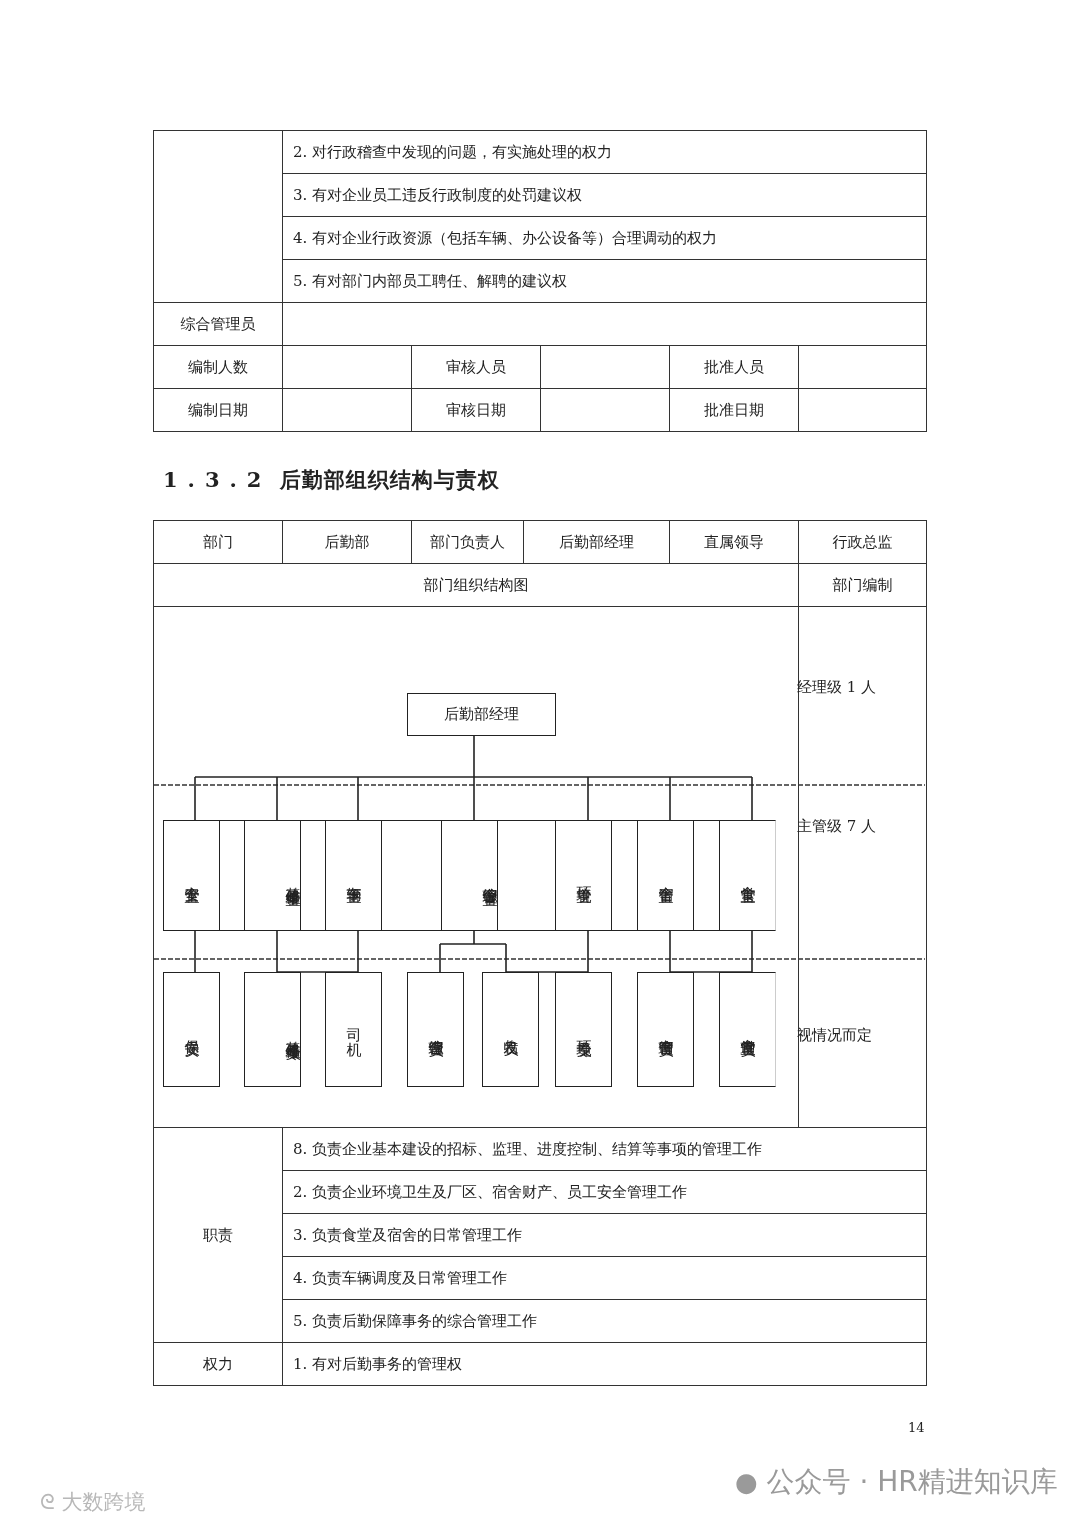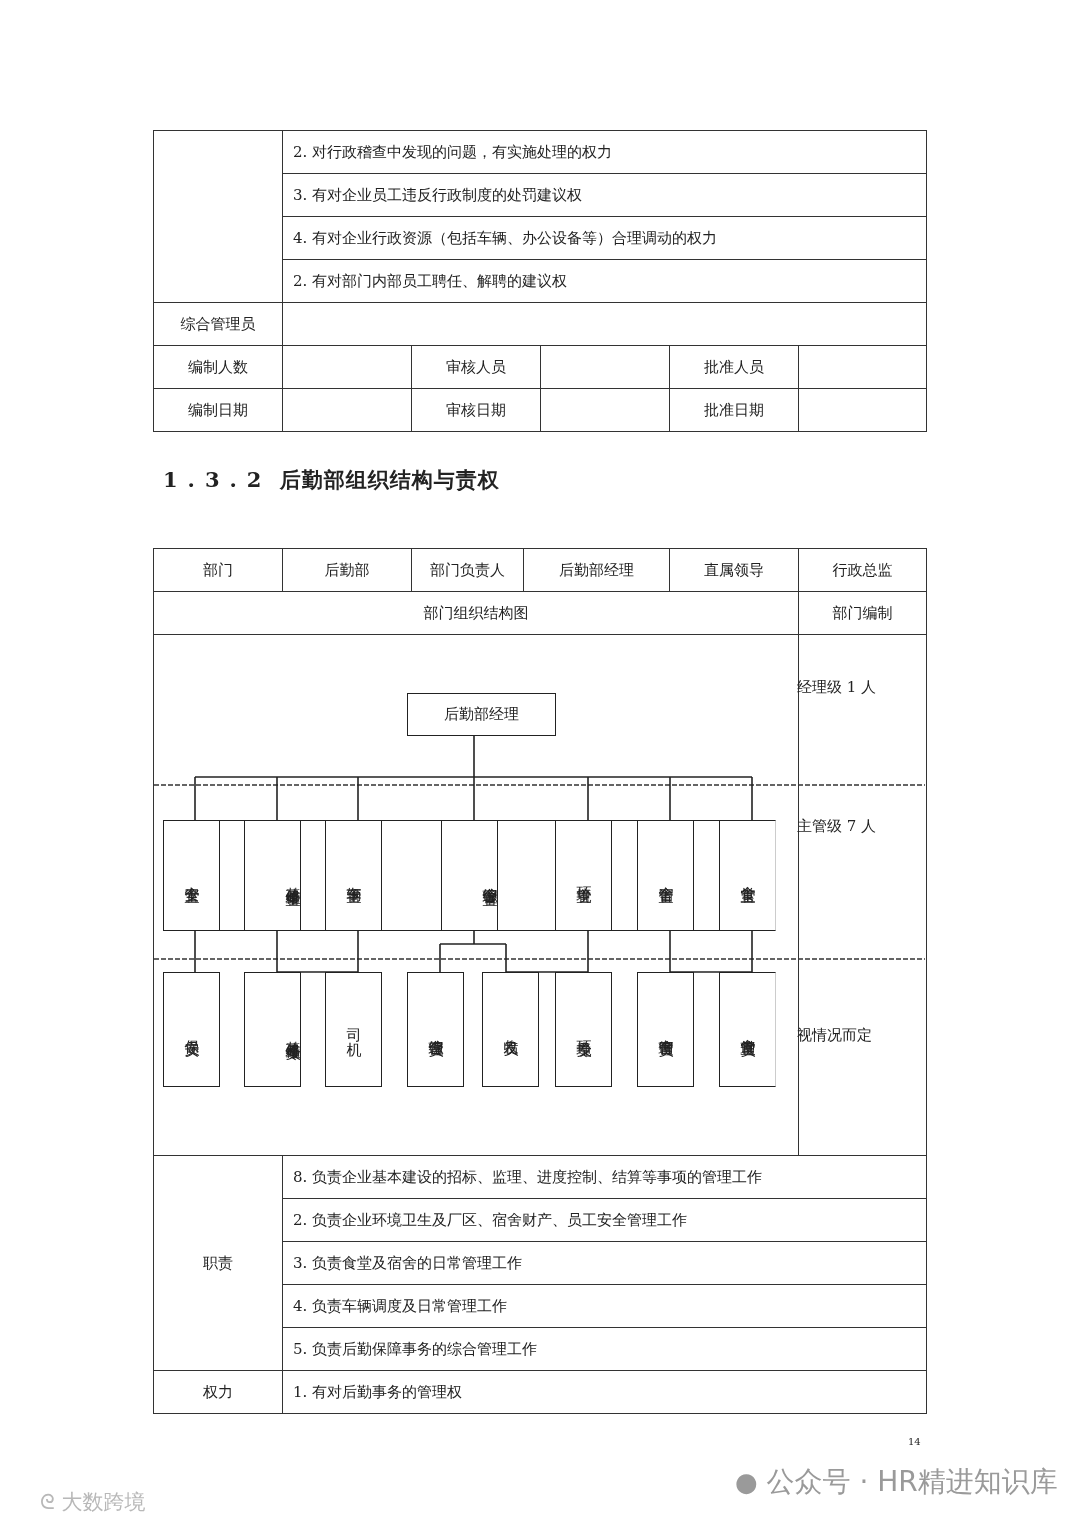--- a/index.html
+++ b/index.html
@@ -11,21 +11,21 @@
   .c { text-align:center; }
   .l { text-align:left; padding-left:10px !important; }
   .h2 { position:absolute; left:163px; top:466px; font-size:21px; font-weight:bold;
         font-family:"DejaVu Sans","Liberation Sans",sans-serif; letter-spacing:1px; }
   .h2 .num { letter-spacing:10px; font-family:"DejaVu Serif",serif; }
   .box { position:absolute; border:1.4px solid #222; background:#fff; box-sizing:border-box;
          display:flex; align-items:center; justify-content:center; font-size:15px; }
   .vbox { writing-mode:vertical-rl; text-orientation:upright; line-height:1; letter-spacing:1px; }
   .filler { position:absolute; border:1.3px solid #222; background:#fff; box-sizing:border-box; }
   .label-r { position:absolute; font-size:15px; width:128px; }
-  .pg { position:absolute; left:908px; top:1420px; font-size:10px;margin-top:16px; }
+  .pg { position:absolute; left:908px; top:1420px; font-size:13px; }
   .wm1 { position:absolute; left:735px; top:1463px; font-size:28px; color:#9a9a9a;
          font-family:"DejaVu Sans","Liberation Sans",sans-serif; }
   .wm2 { position:absolute; left:40px; top:1488px; font-size:21px; color:#b8b8b8;
          font-family:"DejaVu Sans","Liberation Sans",sans-serif; }
 </style>
 </head>
 <body>
 
 <table class="tbl" style="left:153px; top:130px; width:773px;">
   <colgroup>
@@ -41,21 +41,21 @@
     <td rowspan="4"></td>
     <td colspan="5" class="l">2. 对行政稽查中发现的问题，有实施处理的权力</td>
   </tr>
   <tr>
         <td colspan="5" class="l">3. 有对企业员工违反行政制度的处罚建议权</td>
       </tr>
   <tr>
         <td colspan="5" class="l">4. 有对企业行政资源（包括车辆、办公设备等）合理调动的权力</td>
       </tr>
   <tr>
-        <td colspan="5" class="l">2. 有对部门内部员工聘任、解聘的建议权</td>
+        <td colspan="5" class="l">5. 有对部门内部员工聘任、解聘的建议权</td>
       </tr>
   <tr>
     <td class="c">综合管理员</td>
     <td colspan="5"></td>
   </tr>
   <tr>
     <td class="c">编制人数</td>
     <td></td>
     <td class="c">审核人员</td>
     <td></td>
@@ -71,21 +71,21 @@
     <td></td>
   </tr>
 </tbody>
   </table>
 
 <div class="h2">
   <span class="num">1.3.2</span>
   <span>后勤部组织结构与责权</span>
 </div>
 
-<table class="tbl" style="left:153px; top:548px; width:773px;">
+<table class="tbl" style="left:153px; top:520px; width:773px;">
   <colgroup>
     <col style="width:129px">
       <col style="width:129px">
       <col style="width:112px">
     <col style="width:146px">
       <col style="width:129px">
       <col style="width:128px">
   </colgroup>
   <tbody>
       <tr>

